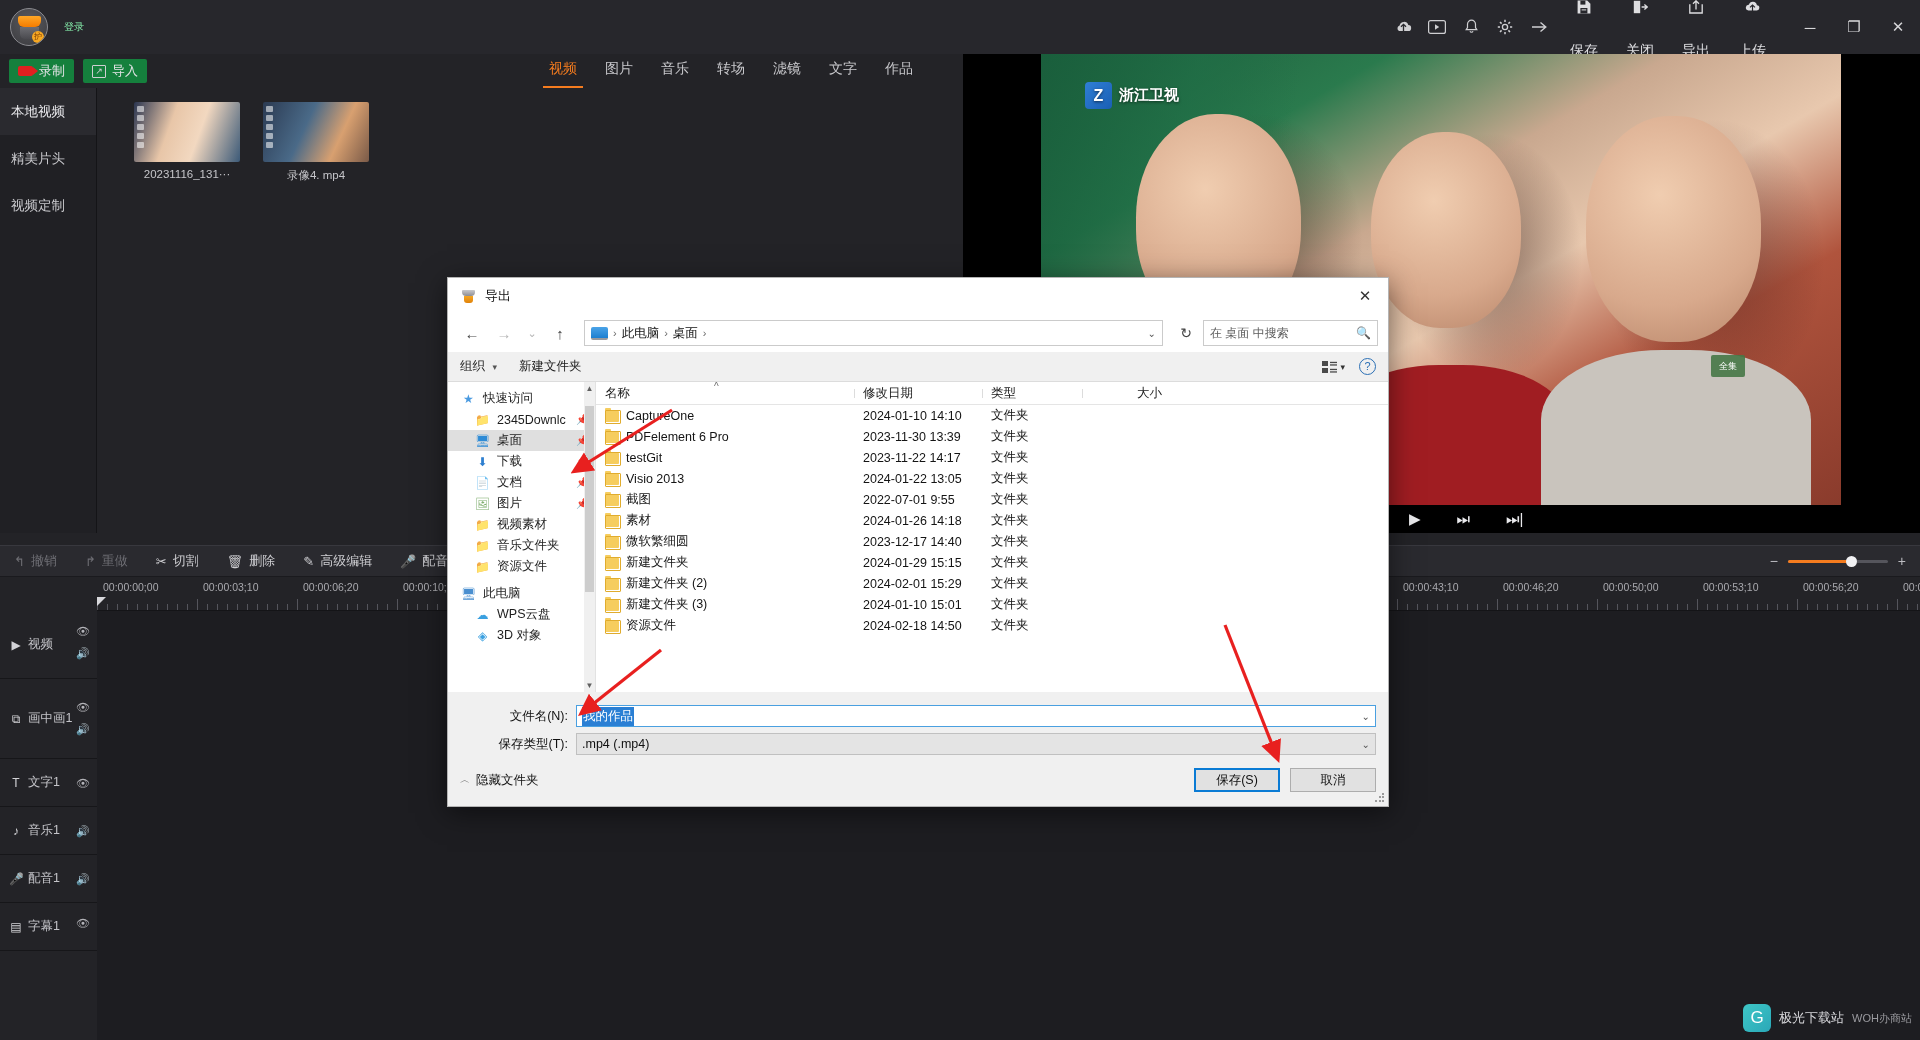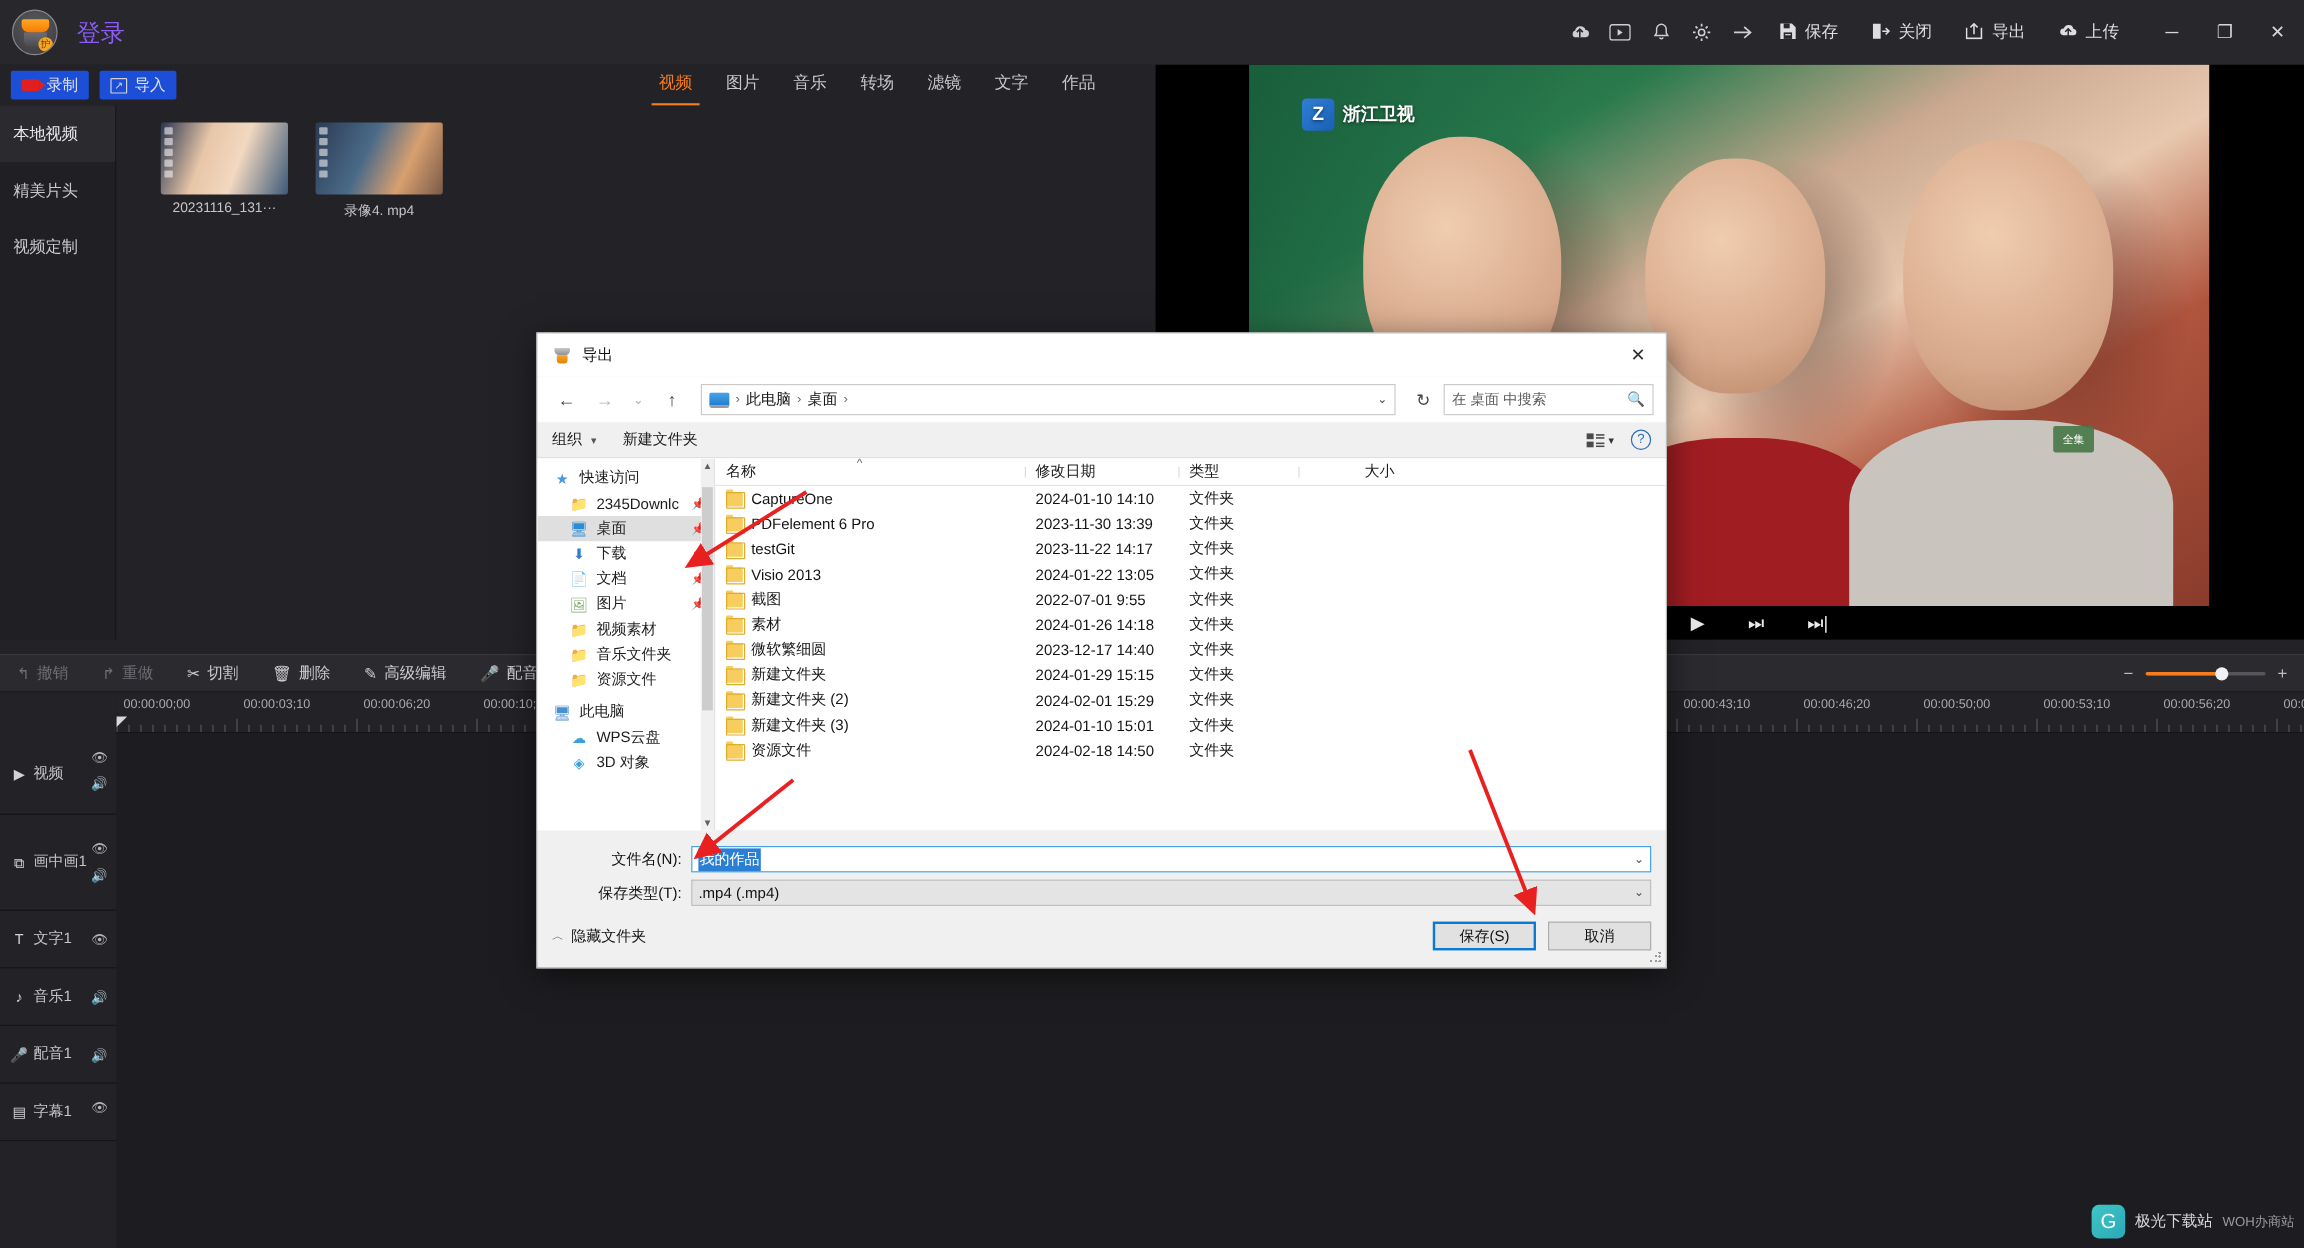--- a/index.html
+++ b/index.html
@@ -28,47 +28,47 @@
   }
   .avatar .cup2 {
     position: absolute; left: 9px; top: 18px; width: 19px; height: 12px;
     background: linear-gradient(#6e6e73, #4a4a4f); border-radius: 0 0 5px 5px;
   }
   .avatar .badge {
     position: absolute; right: 3px; bottom: 2px; width: 12px; height: 12px;
     border-radius: 50%; background: #f7a823;
     font-size: 8px; color: #7a3c00; text-align: center; line-height: 12px;
   }
-  .login-text { margin-left: 16px; color: #8b5cf6; font-size: 20px; }
+  .login-text { margin-left: 16px; color: #86efac; font-size: 10px; }
   .topbar-right {
     margin-left: auto; display: flex; align-items: center; height: 54px;
   }
   .tb-icon-btn {
     width: 34px; height: 54px; display: flex; align-items: center;
     justify-content: center; color: #cfcfd2;
   }
   .tb-item {
-    display: flex; align-items: center; gap: 7px; color: #dedee1;
-    font-size: 14px; padding: 0 14px; height: 54px;
+    display: flex; align-items: center; gap: 25px; color: #dedee1;
+    font-size: 14px; padding: 0 14px; height: 54px; flex-direction: column;
   }
   .tb-item .glyph { font-size: 14px; display: inline-block; }
   .winbtns { display: flex; height: 54px; margin-left: 8px; }
   .winbtn {
     width: 44px; height: 54px; display: flex; align-items: center;
     justify-content: center; color: #d6d6d9; font-size: 15px;
   }
 
   
   .secondbar {
     position: absolute; left: 0; top: 54px; width: 963px; height: 34px;
     background: #232327; display: flex; align-items: center;
   }
   .btn-dark {
     display: flex; align-items: center; gap: 6px;
-    background: #1d4ed8; color: #e3e3e6; font-size: 13px;
+    background: #15803d; color: #e3e3e6; font-size: 13px;
     height: 24px; padding: 0 9px; margin-left: 9px; border-radius: 2px;
   }
   .cam-ico { width: 15px; height: 10px; background: #e02020; border-radius: 2px; position: relative; }
   .cam-ico::after {
     content:""; position:absolute; right:-5px; top:1px;
     border-top: 4px solid transparent; border-bottom: 4px solid transparent;
     border-left: 5px solid #e02020;
   }
   .imp-ico {
     width: 14px; height: 13px; border: 1.5px solid #cfcfd2; border-radius: 1px;

